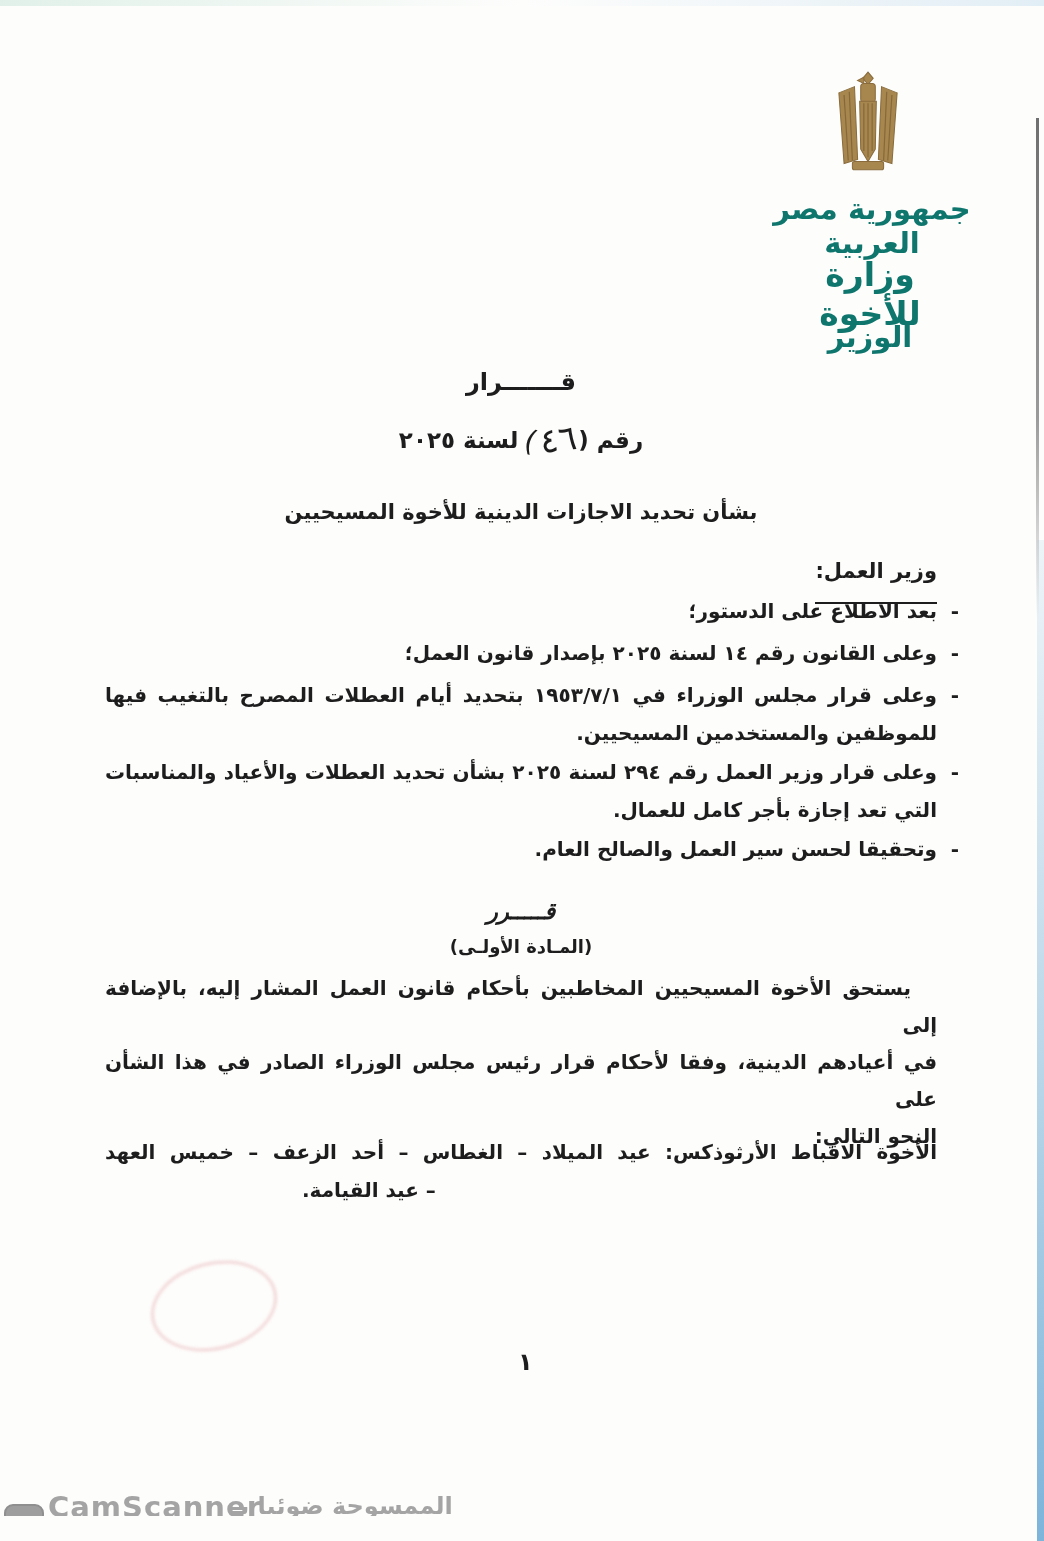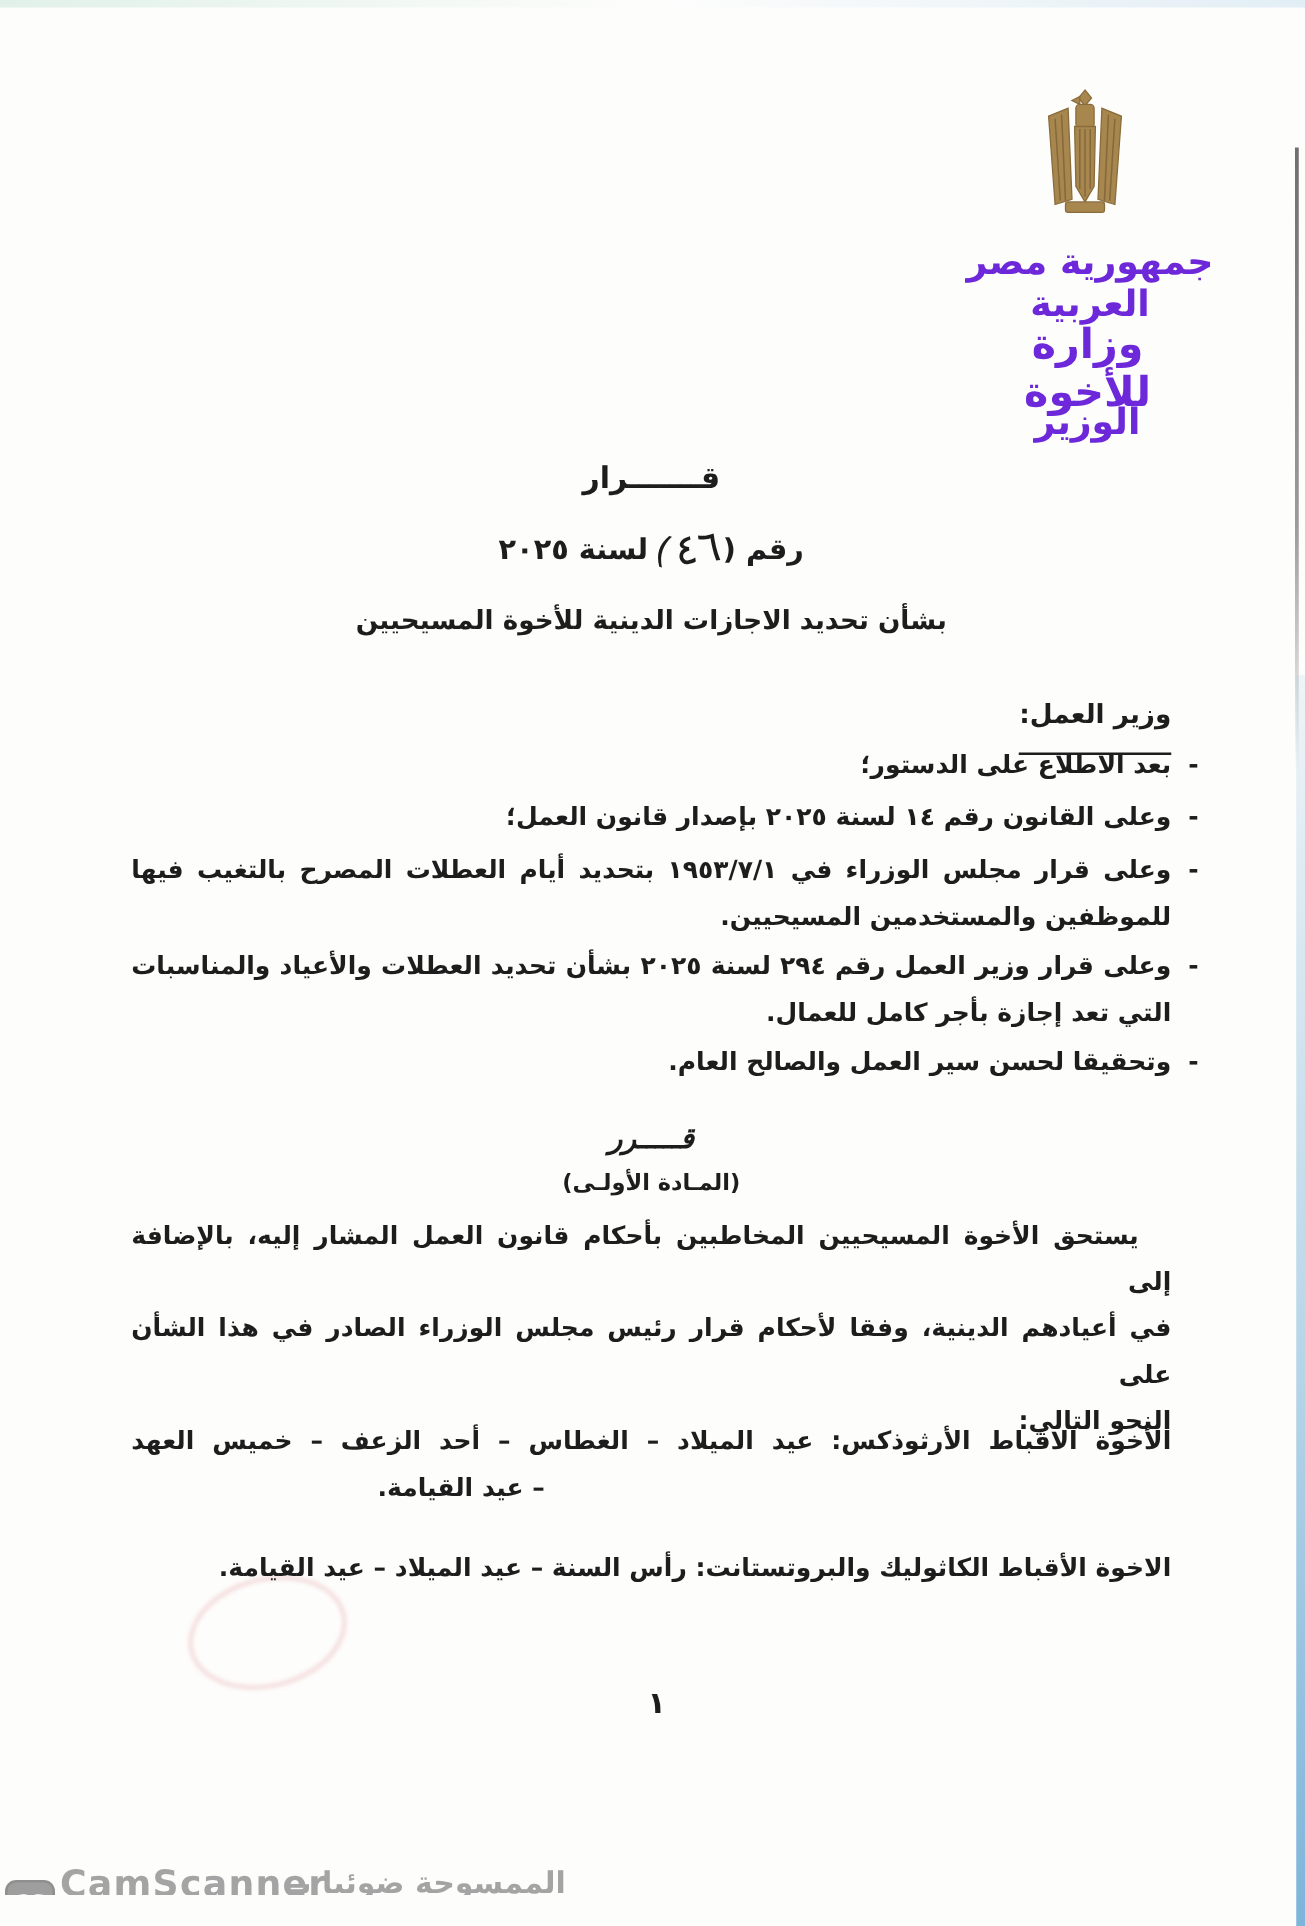--- a/index.html
+++ b/index.html
@@ -13,33 +13,33 @@
   .top-tint{left:0;top:0;width:100%;height:6px;
     background:linear-gradient(to right,rgba(190,225,210,.45),rgba(255,255,255,0),rgba(185,215,235,.4));}
   .edge-dark{right:5px;top:118px;width:3px;height:500px;
     background:linear-gradient(to bottom,#6f6f6f,#9a9a9a 60%,rgba(154,154,154,0));}
   .edge-blue{right:0;top:540px;width:7px;height:1001px;
     background:linear-gradient(to bottom,rgba(150,195,225,.15),rgba(125,180,215,.55) 55%,#7db4da);}
   .stamp{left:150px;top:1262px;width:122px;height:82px;border:3px solid rgba(219,128,128,.3);
     border-radius:50%;transform:rotate(-14deg);filter:blur(1.6px);}
   
   .emblem{right:134px;top:70px;width:84px;height:104px;}
-  .callig{font-weight:800;color:#6d28d9;text-align:center;}
+  .callig{font-weight:800;color:#0f766e;text-align:center;}
   .callig-country{right:72px;top:192px;width:200px;font-size:29px;letter-spacing:0;}
   .callig-ministry{right:94px;top:255px;width:160px;font-size:33px;}
   .callig-minister{right:114px;top:320px;width:120px;font-size:29px;}
   
   .c-line{right:107px;width:832px;text-align:center;}
   .t-qarar{top:368px;font-size:24px;font-weight:800;}
   .t-number{top:416px;font-size:23px;font-weight:800;}
   .hand-num{display:inline-block;font-size:34px;font-weight:400;transform:rotate(-7deg);
     position:relative;top:3px;padding:0 2px;}
   .hand-paren{display:inline-block;font-size:29px;font-weight:400;
     transform:rotate(18deg) translateY(3px);}
-  .t-subject{top:484px;font-size:21px;font-weight:800;}
+  .t-subject{top:500px;font-size:21px;font-weight:800;}
   
   .r-block{right:107px;width:832px;text-align:right;font-size:20px;font-weight:700;line-height:38px;}
   .m-heading{top:552px;}
   .m-heading span{display:inline-block;border-bottom:2.5px solid #1d1d1d;padding-bottom:12px;
     font-size:21px;font-weight:800;}
   .p-item{position:absolute;}
   .p-item .dash{position:absolute;right:-22px;top:0;font-weight:700;}
   .i1{top:592px;} .i2{top:634px;} .i3{top:676px;} .i4{top:753px;} .i5{top:830px;}
   .stretch{text-align:justify;text-align-last:justify;}
   
@@ -136,23 +136,20 @@
     <div class="stretch ln1">يستحق الأخوة المسيحيين المخاطبين بأحكام قانون العمل المشار إليه، بالإضافة إلى</div>
     <div class="stretch">في أعيادهم الدينية، وفقا لأحكام قرار رئيس مجلس الوزراء الصادر في هذا الشأن على</div>
     <div>النحو التالي:</div>
   </div>
 
   <div class="abs r-block grp1">
     <div class="stretch"><span class="glabel">الأخوة الاقباط الأرثوذكس:</span> <span>عيد الميلاد – الغطاس – أحد الزعف – خميس العهد</span></div>
     <div style="margin-left:197px;text-align:left;">– عيد القيامة.</div>
   </div>
 
-  <div class="abs r-block grp2">
-    <div><span class="glabel">الاخوة الأقباط الكاثوليك والبروتستانت:</span> <span>رأس السنة – عيد الميلاد – عيد القيامة.</span></div>
-  </div>
 
   <div class="abs page-num">١</div>
 
   <div class="abs wm">
     <div class="wm-logo">CS</div>
     <div class="wm-latin">CamScanner</div>
     <div class="wm-ar">الممسوحة ضوئيا بـ</div>
   </div>
 
 </div>

